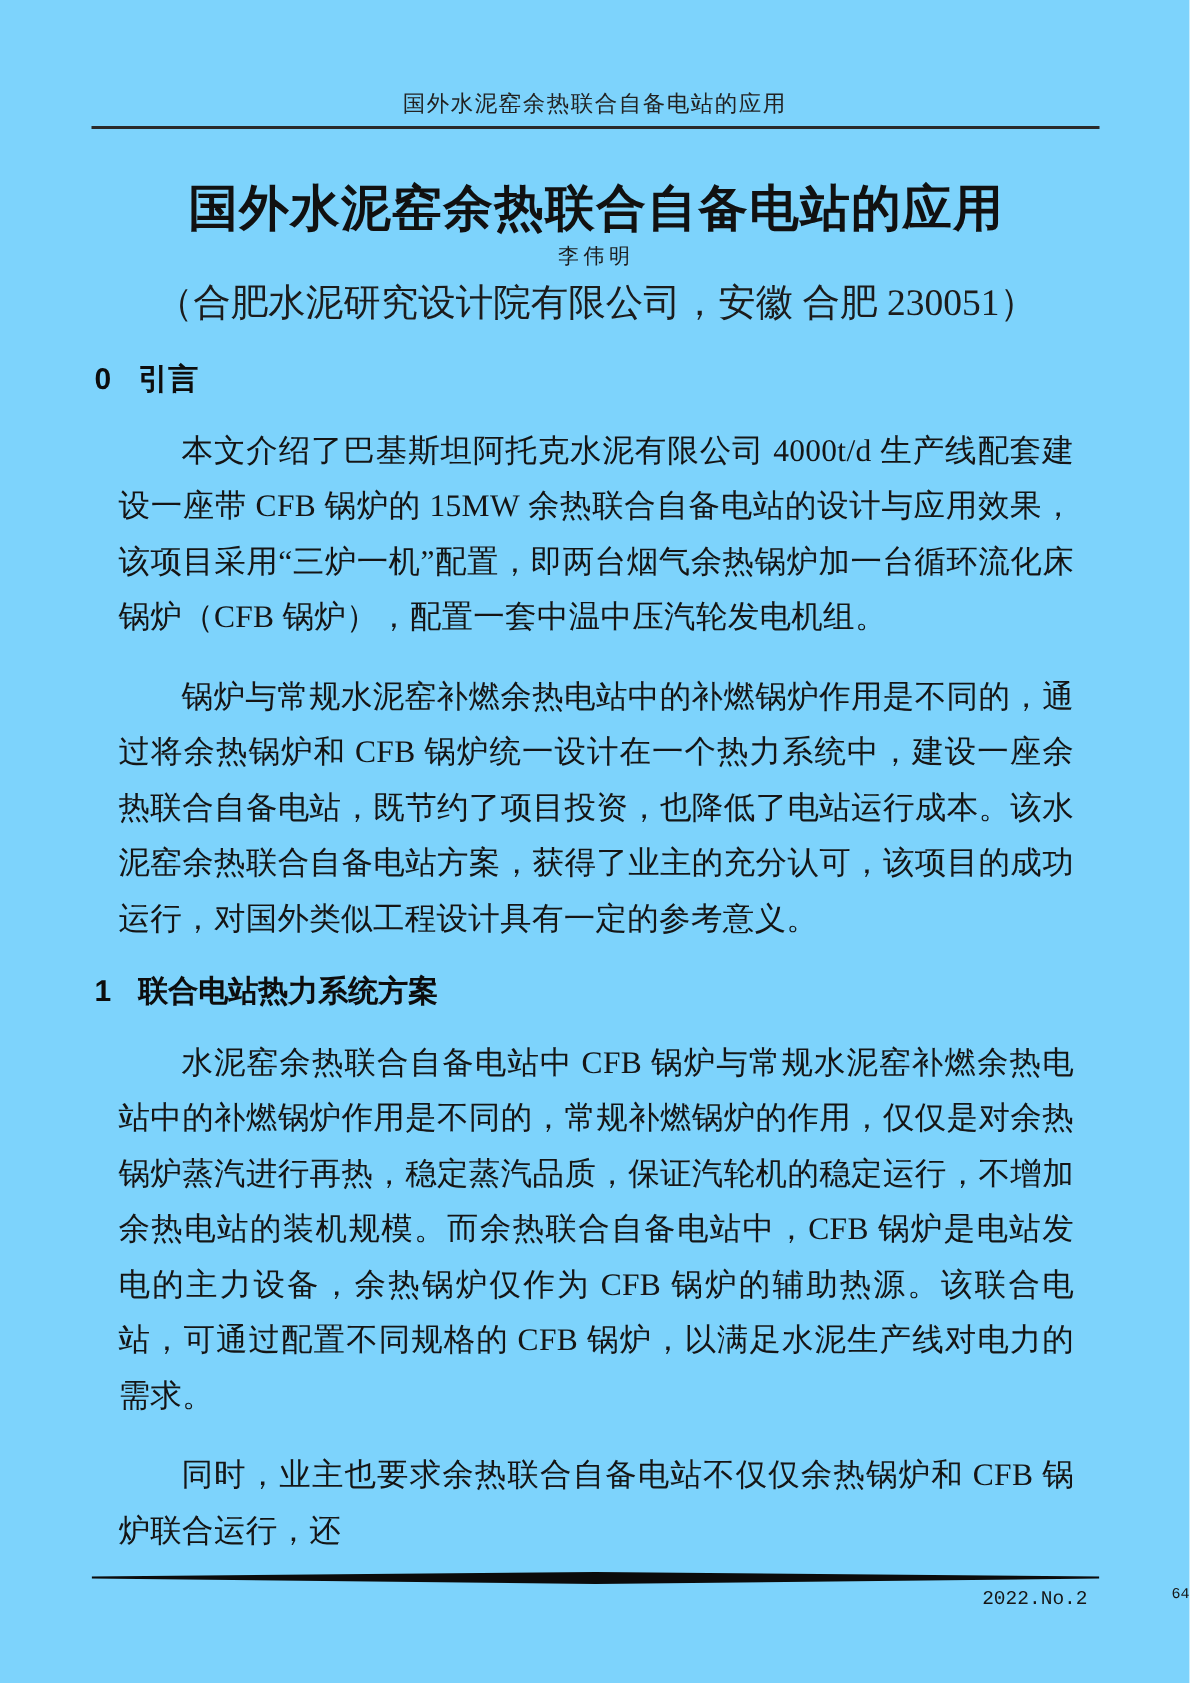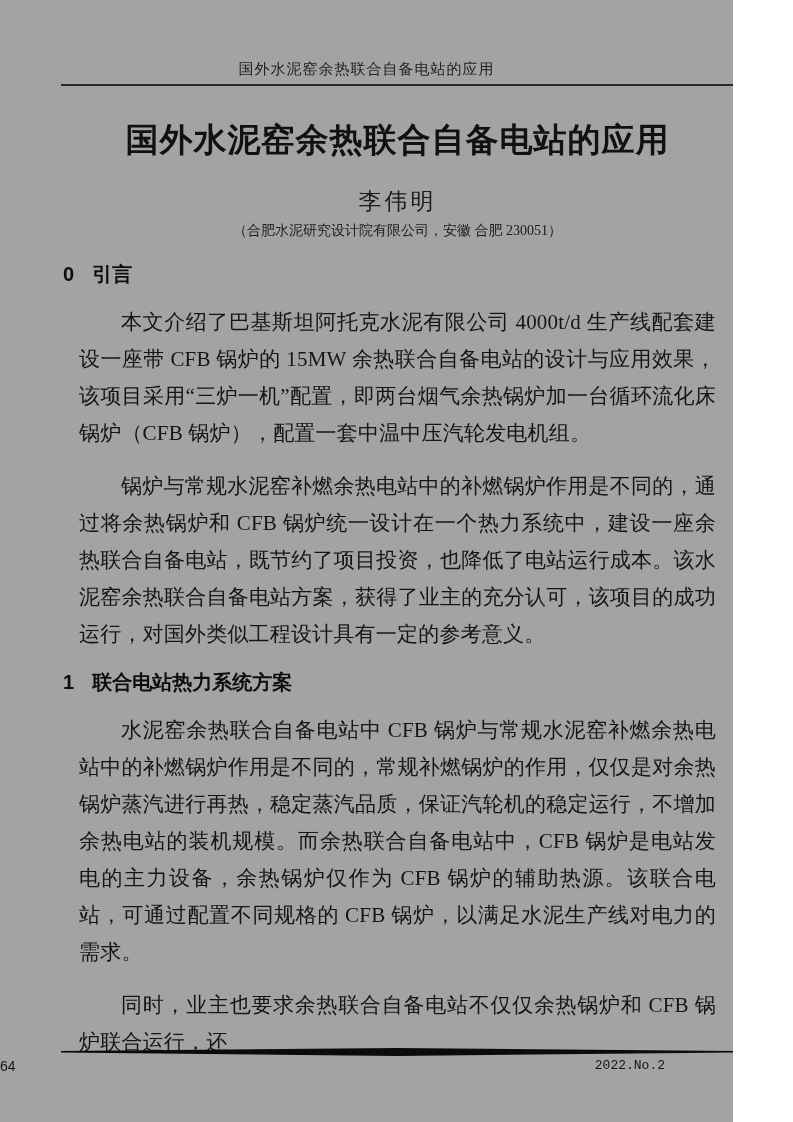--- a/index.html
+++ b/index.html
@@ -2,23 +2,23 @@
 <html><head>
 <meta charset="utf-8">
 <style>
   html, body {
     margin: 0;
     padding: 0;
     background: #ffffff;
   }
   .page {
     position: relative;
-    width: 733px;
+    width: 793px;
     height: 1122px;
-    background: #a3a3a3;
+    background: #7dd3fc;
     color: #1a1a1a;
     font-family: "Liberation Serif", "DejaVu Serif", serif;
     overflow: hidden;
   }
   .running-header {
     position: absolute;
     top: 60px;
     left: 0;
     right: 0;
     text-align: center;
@@ -42,30 +42,29 @@
   }
   .article-title {
     font-size: 33px;
     font-weight: bold;
     text-align: center;
     line-height: 44px;
     letter-spacing: 1px;
     color: #111111;
   }
   .author-line {
-    margin-top: 24px;
     text-align: center;
-    font-size: 23px;
+    font-size: 14px;
     letter-spacing: 3px;
     color: #1c1c1c;
   }
   .affiliation-line {
     margin-top: 5px;
     text-align: center;
-    font-size: 14px;
+    font-size: 25px;
     color: #1c1c1c;
   }
   .section-heading {
     display: flex;
     align-items: baseline;
     gap: 18px;
     font-family: "Liberation Sans", "DejaVu Sans", sans-serif;
     font-weight: bold;
     font-size: 20px;
     color: #0d0d0d;
@@ -96,23 +95,23 @@
     width: 672px;
     height: 8px;
     background: #0b0b0b;
     clip-path: polygon(0 38%, 50% 0, 100% 38%, 100% 55%, 50% 100%, 0 55%);
   }
   .footer-page-number {
     position: absolute;
     top: 1058px;
     left: 0;
     right: 0;
-    text-align: left;
-    font-family: Liberation Sans, sans-serif;
-    font-size: 14px;
+    text-align: right;
+    font-family: Liberation Mono, monospace;
+    font-size: 10px;
     color: #161616;
   }
   .footer-issue {
     position: absolute;
     top: 1058px;
     right: 68px;
     font-family: Liberation Mono, monospace;
     font-size: 13px;
     color: #161616;
   }

